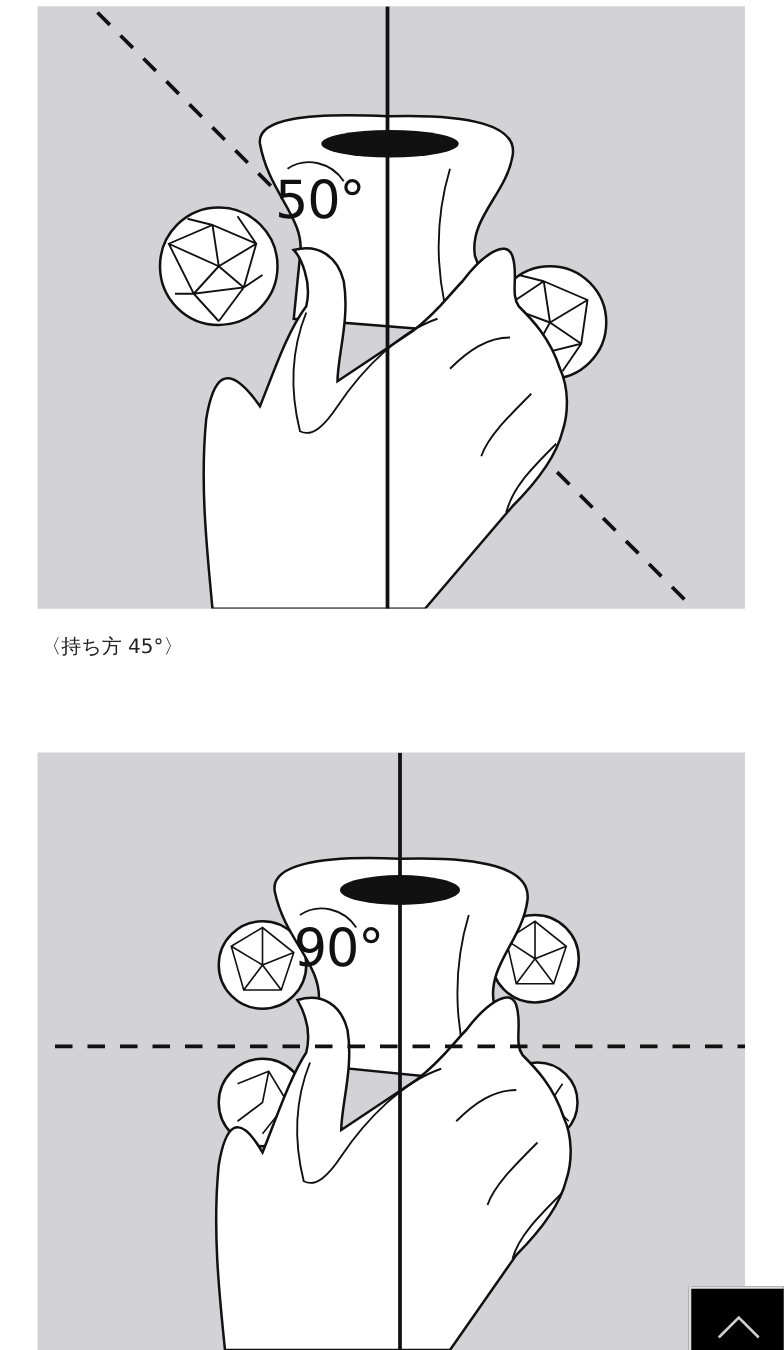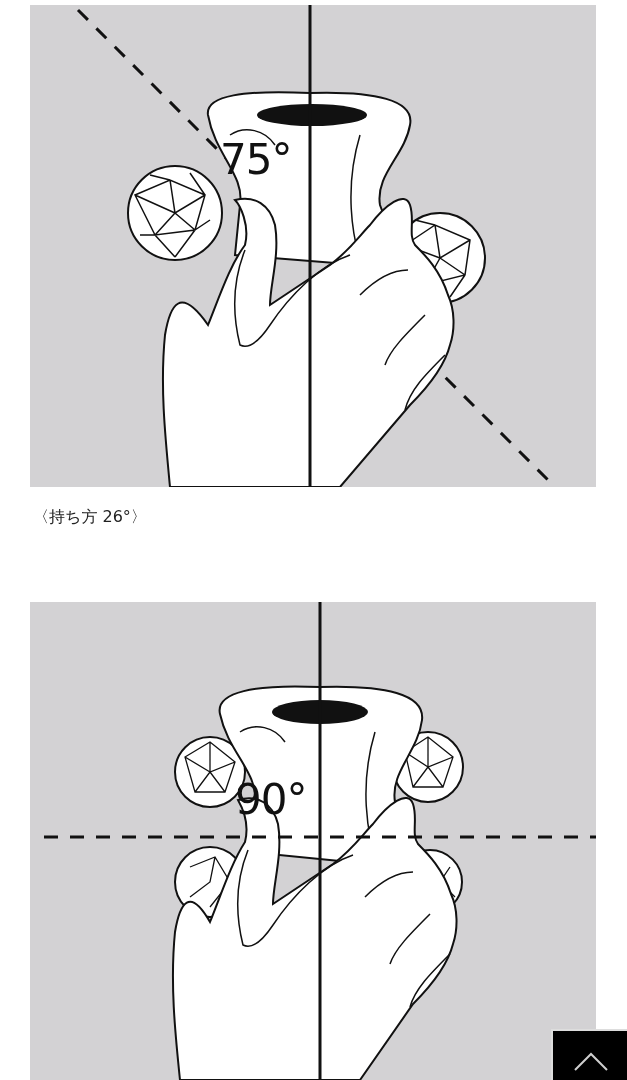--- a/index.html
+++ b/index.html
@@ -8,21 +8,21 @@
     .panel { position: absolute; left: 30px; width: 566px; background: #d3d2d4; overflow: hidden; }
     .panel svg { position: absolute; left: 0; top: 0; }
     #panel1 { top: 5px; height: 482px; }
     #panel2 { top: 602px; height: 478px; }
     .caption { position: absolute; left: 33px; top: 505px; width: 580px; }
     .caption .title { font-size: 16px; line-height: 24px; color: #222; }
     .caption .desc { font-size: 16px; line-height: 26px; color: #222; white-space: nowrap; }
     .angle-label { position: absolute; font-family: "DejaVu Sans", sans-serif; font-size: 42px;
       color: #111; letter-spacing: -1px; line-height: 1; }
     #angle1 { left: 190px; top: 134px; }
-    #angle2 { left: 205px; top: 136px; margin-top: 41px; }
+    #angle2 { left: 205px; top: 136px; }
     .back-to-top { position: absolute; left: 551px; top: 1029px; width: 76px; height: 51px;
       background: #000; border-top: 2px solid #ddd; border-left: 2px solid #ddd; box-sizing: border-box; cursor: pointer; }
     .back-to-top svg { position: absolute; left: 20px; top: 20px; }
   </style>
 </head>
 <body>
 
 <div id="panel1" class="panel">
   <svg width="566" height="482" viewBox="0 0 566 482">
 
@@ -44,25 +44,25 @@
     <path d="M330 130 C315 180 320 230 335 270" stroke="#111" stroke-width="1.5" fill="none"></path>
 
     <path d="M178 320 C190 290 200 260 215 240 C220 220 210 200 205 195 C225 190 240 200 245 220 C250 250 240 280 240 300 L300 260 C320 245 330 230 340 220 C355 200 375 185 380 200 C385 215 378 230 385 240 C395 250 410 265 418 290 C425 305 425 325 420 340 C415 360 400 380 380 400 L310 482 L140 482 C135 430 130 380 135 330 C140 300 150 280 178 320 Z" fill="#fff" stroke="#111" stroke-width="2"></path>
     <path d="M215 245 C205 270 200 300 210 340 C220 345 230 335 240 320 C260 290 290 260 320 250" stroke="#111" stroke-width="1.5" fill="none"></path>
     <path d="M330 290 C345 275 360 265 378 265" stroke="#111" stroke-width="1.5" fill="none"></path>
     <path d="M355 360 C360 345 375 330 395 310" stroke="#111" stroke-width="1.5" fill="none"></path>
     <path d="M375 405 C380 385 395 370 415 350" stroke="#111" stroke-width="1.5" fill="none"></path>
 
     <line x1="280" y1="0" x2="280" y2="482" stroke="#111" stroke-width="3"></line>
   </svg>
-  <span id="angle1" class="angle-label">75°</span>
+  <span id="angle1" class="angle-label">50°</span>
 </div>
 
 <div class="caption">
-  <div class="title">〈持ち方 26°〉</div>
+  <div class="title">〈持ち方 45°〉</div>
 </div>
 
 <div id="panel2" class="panel">
   <svg width="566" height="478" viewBox="0 0 566 478">
 
     <g>
       <circle cx="180" cy="170" r="35" fill="#fff" stroke="#111" stroke-width="2"></circle>
       <path d="M155 155 L180 140 L205 160 L195 190 L165 190 Z M180 140 L180 170 L205 160 M180 170 L165 190 M180 170 L195 190 M155 155 L180 170" stroke="#111" stroke-width="1.3" fill="none"></path>
     </g>
     <g>

